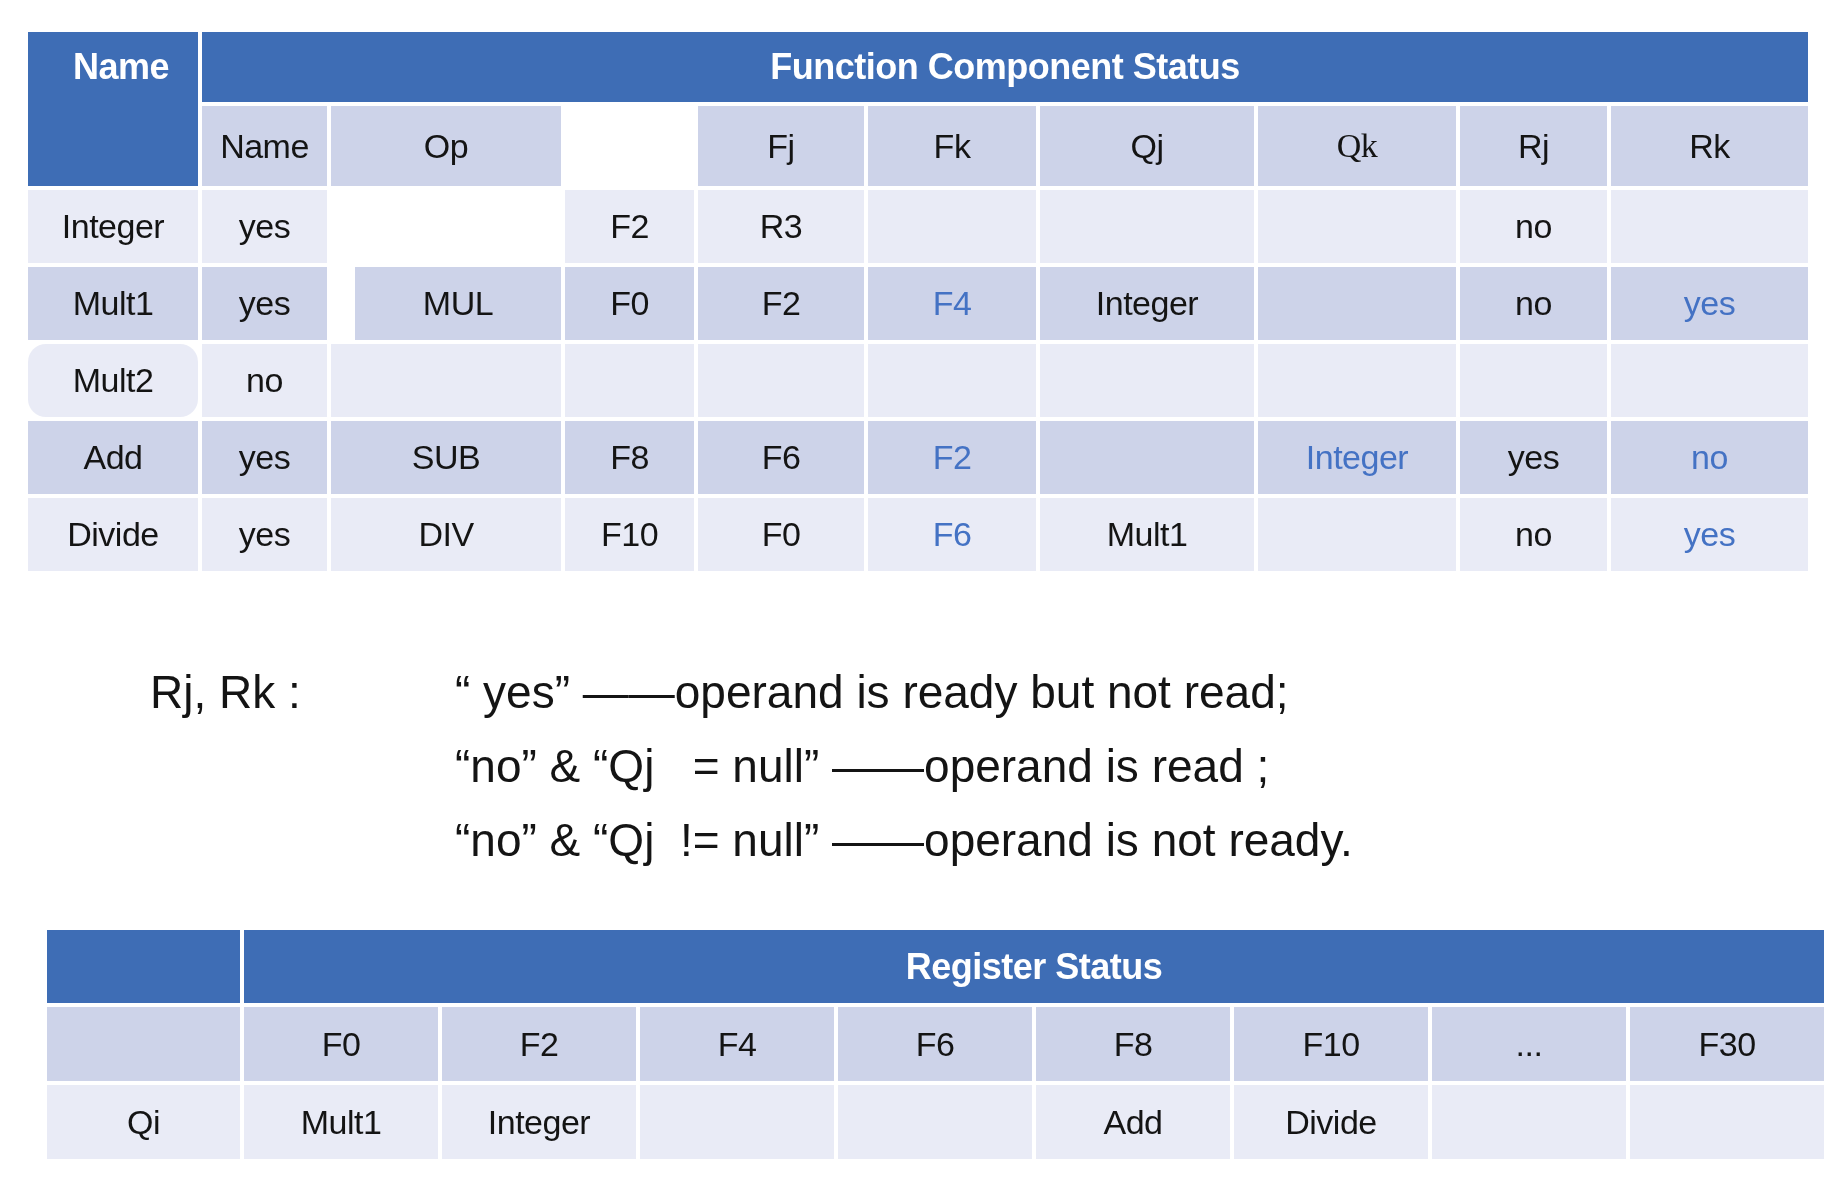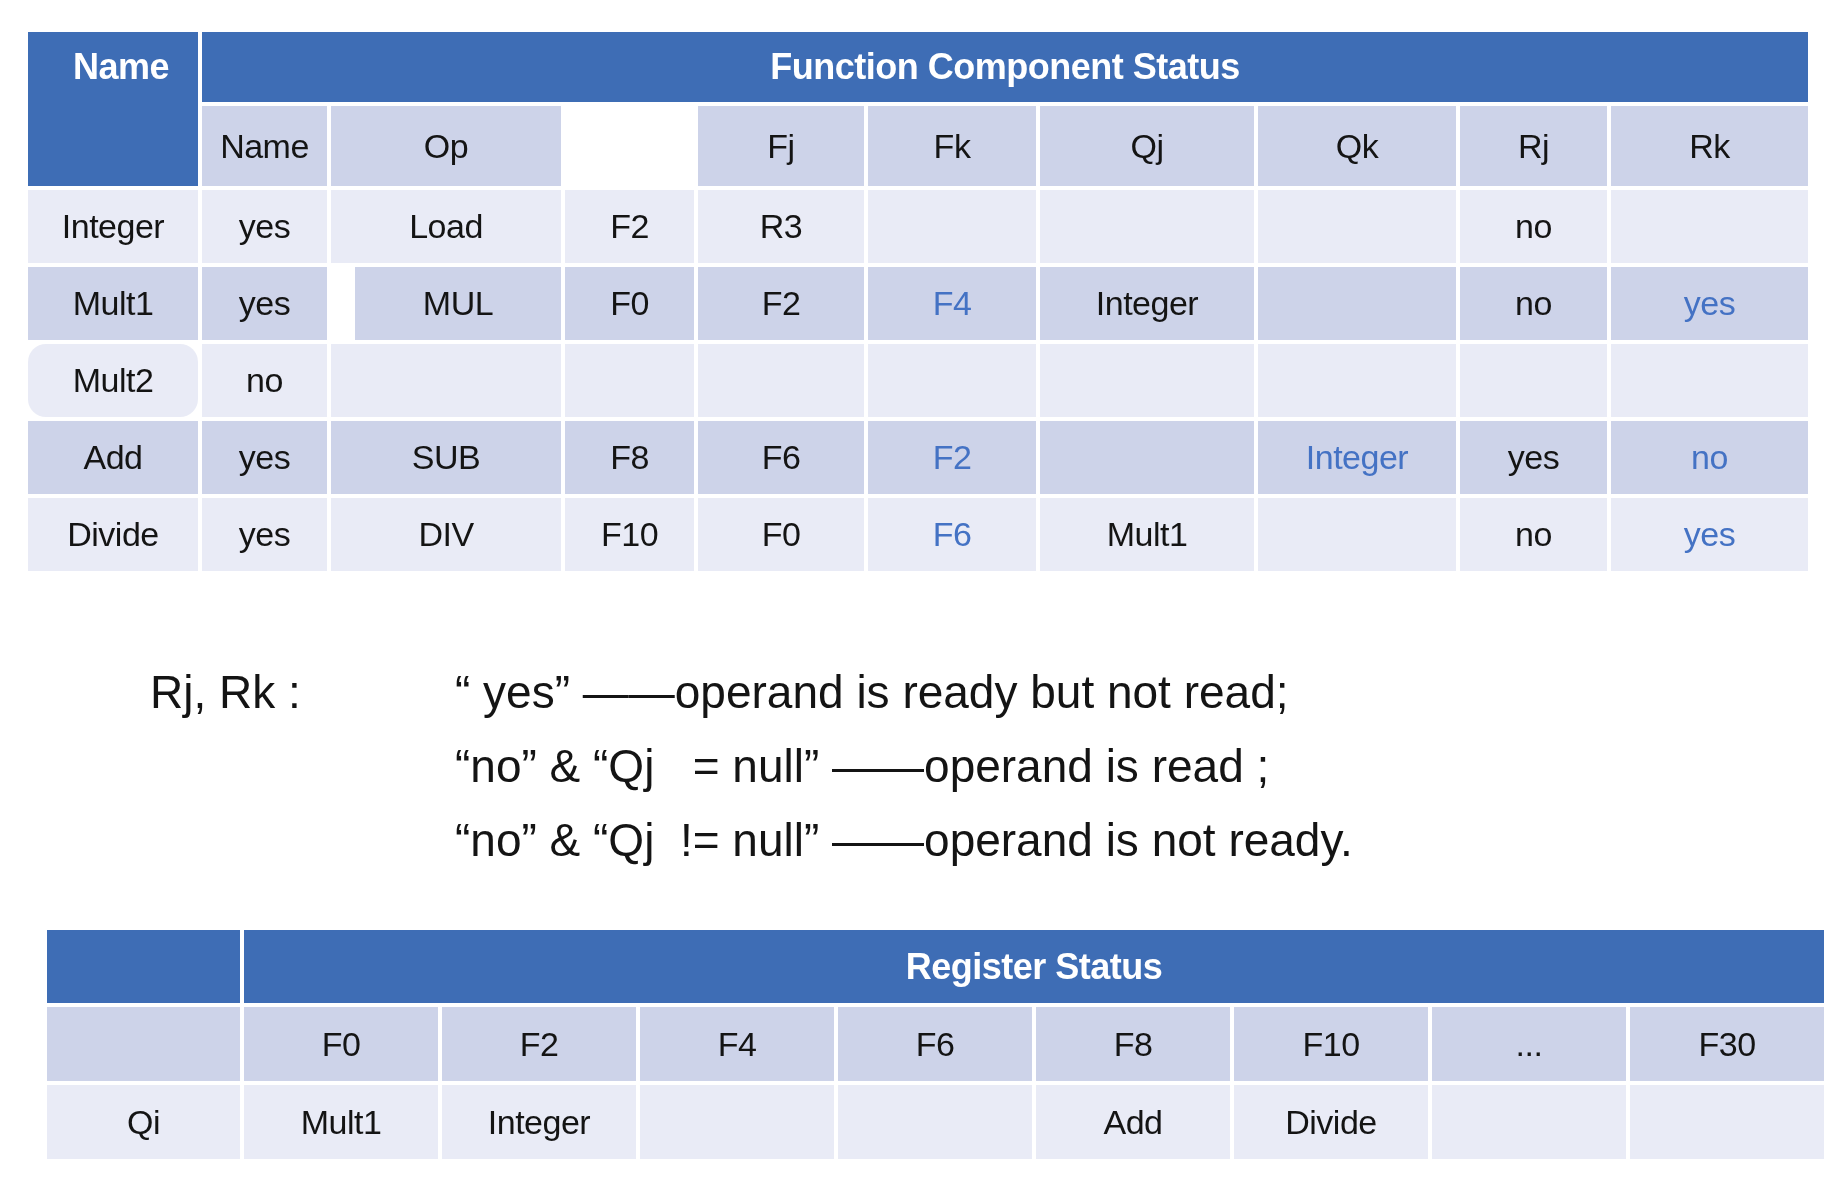--- a/index.html
+++ b/index.html
@@ -45,26 +45,25 @@
 <body>
 
 <div class="ftable">
     <div class="cell hdr namecell" style="grid-area: 1 / 1 / 3; padding-left: 16px;">Name</div>
     <div class="cell hdr" style="grid-area: 1 / 2 / auto / 11;">Function Component Status</div>
     <div class="cell m" style="grid-area: 2 / 2;">Name</div>
     <div class="cell m" style="grid-area: 2 / 3;">Op</div>
     <div class="cell m" style="grid-area: 2 / 5; text-align: right;">Fj</div>
     <div class="cell m" style="grid-area: 2 / 6;">Fk</div>
     <div class="cell m" style="grid-area: 2 / 7;">Qj</div>
-    <div class="cell m" style="grid-area: 2 / 8;">Qk</div>
+    <div class="cell m" style="grid-area: 2 / 8; font-family: Liberation Serif, serif;">Qk</div>
     <div class="cell m" style="grid-area: 2 / 9;">Rj</div>
     <div class="cell m" style="grid-area: 2 / 10;">Rk</div>
     <div class="cell l" style="grid-area: 3 / 1;">Integer</div>
     <div class="cell l" style="grid-area: 3 / 2;">yes</div>
-    <div class="cell l" style="grid-area: 3 / 3;">Load</div>
     <div class="cell l" style="grid-area: 3 / 4;">F2</div>
     <div class="cell l" style="grid-area: 3 / 5;">R3</div>
     <div class="cell l" style="grid-area: 3 / 6;"></div>
     <div class="cell l" style="grid-area: 3 / 7;"></div>
     <div class="cell l" style="grid-area: 3 / 8;"></div>
     <div class="cell l" style="grid-area: 3 / 9;">no</div>
     <div class="cell l" style="grid-area: 3 / 10;"></div>
     <div class="cell m" style="grid-area: 4 / 1;">Mult1</div>
     <div class="cell m" style="grid-area: 4 / 2;">yes</div>
     <div class="cell m" style="grid-area: 4 / 3; margin-left: 24px;">MUL</div>

